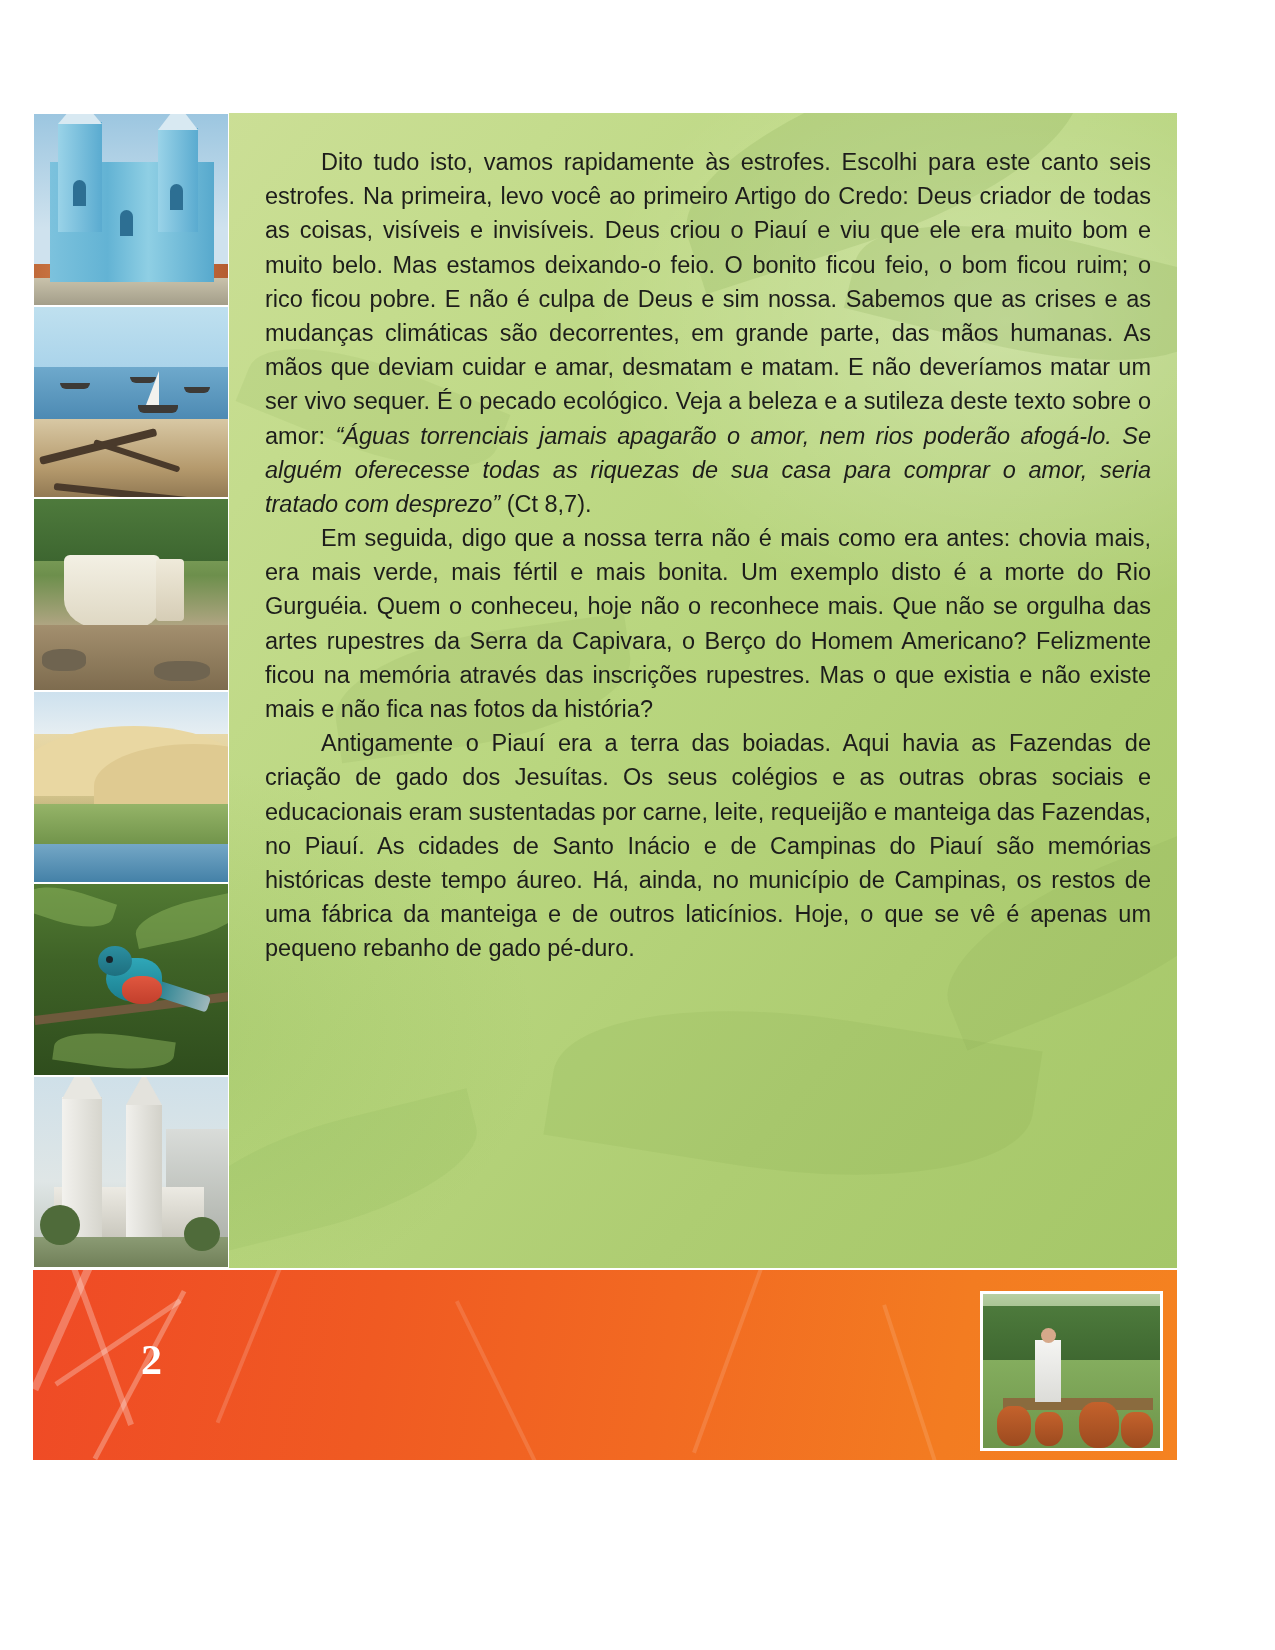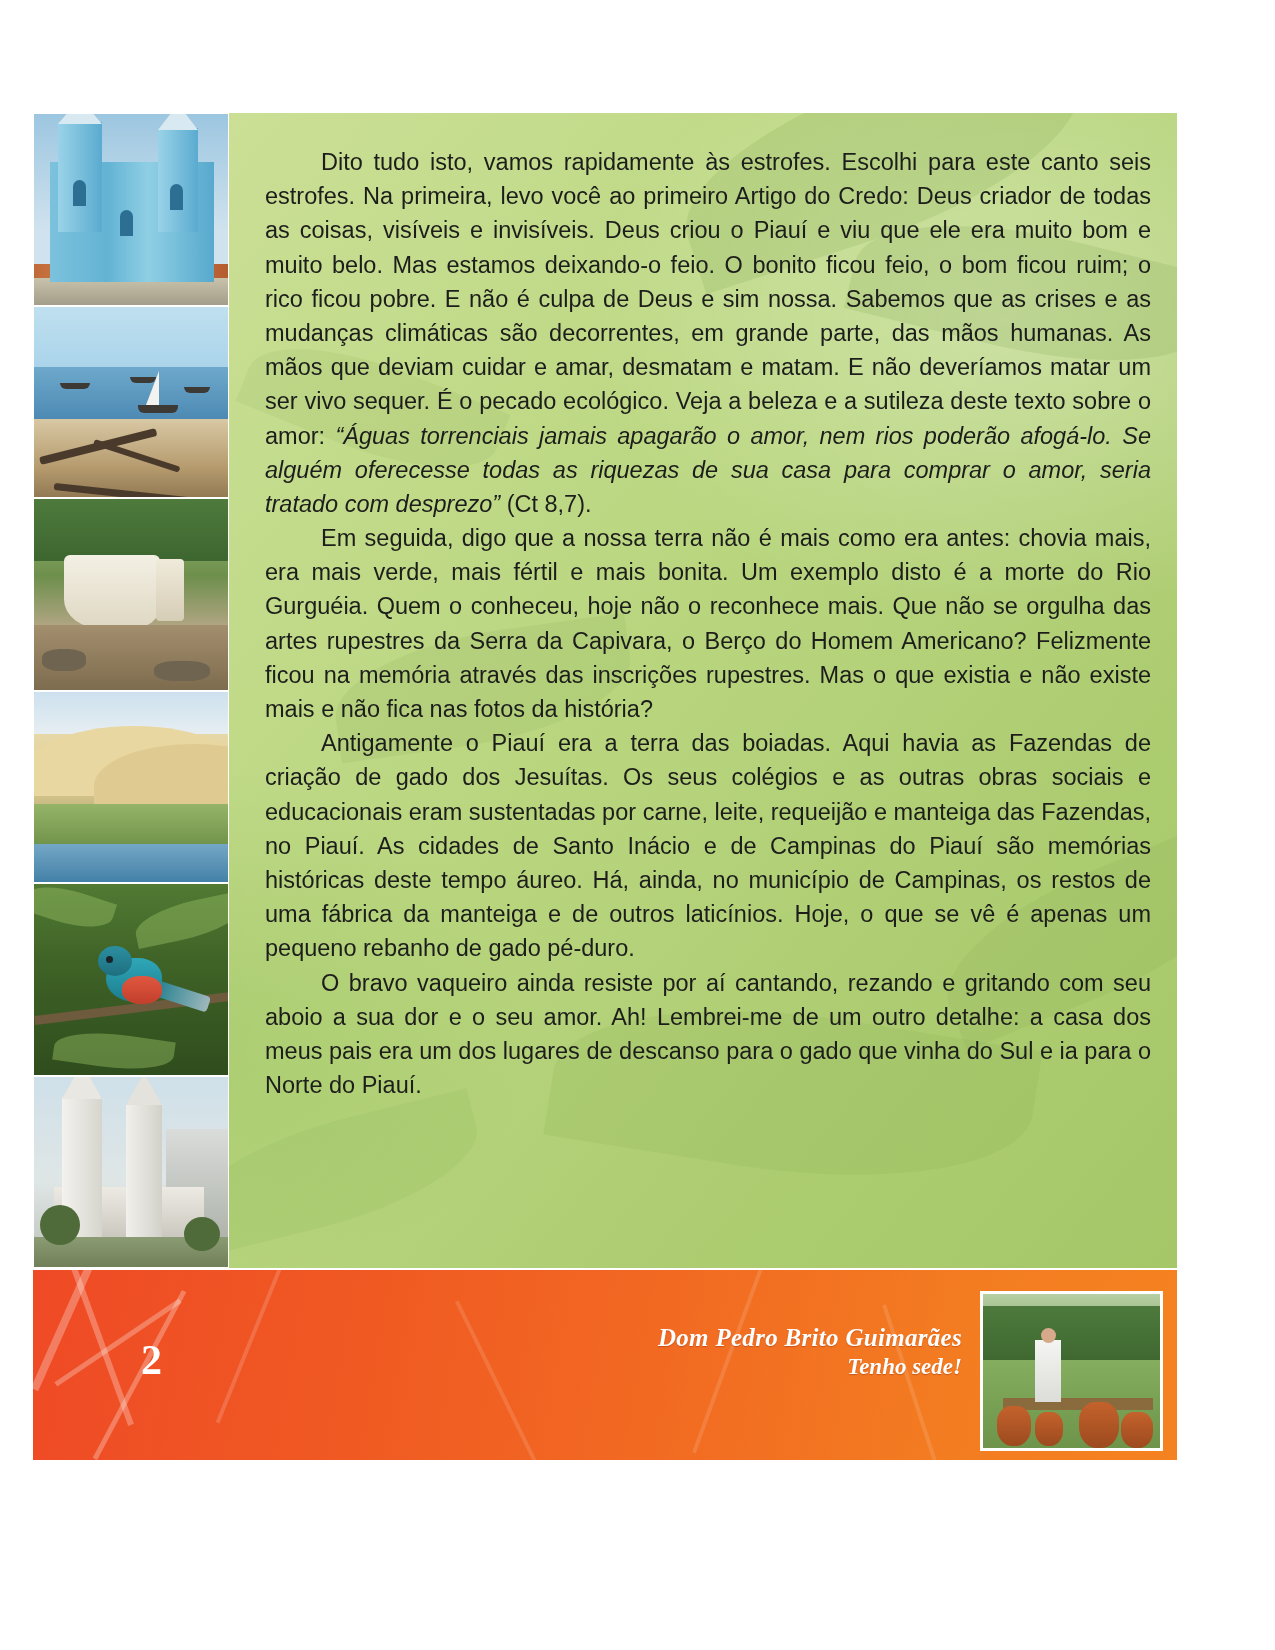--- a/index.html
+++ b/index.html
@@ -343,39 +343,34 @@
       <div class="tree" style="left: 6px; top: 128px; width: 40px; height: 40px;"></div>
       <div class="tree" style="left: 150px; top: 140px; width: 36px; height: 34px;"></div>
     </div>
 
   </div>
 
   <div class="article">
     <p class="indent"><span>Dito tudo isto, vamos rapidamente às estrofes. Escolhi para este canto seis estrofes. Na primeira, levo você ao primeiro Artigo do Credo: Deus criador de todas as coisas, visíveis e invisíveis. Deus criou o Piauí e viu que ele era muito bom e muito belo. Mas estamos deixando-o feio. O bonito ficou feio, o bom ficou ruim; o rico ficou pobre. E não é culpa de Deus e sim nossa. Sabemos que as crises e as mudanças climáticas são decorrentes, em grande parte, das mãos humanas. As mãos que deviam cuidar e amar, desmatam e matam. E não deveríamos matar um ser vivo sequer. É o pecado ecológico. Veja a beleza e a sutileza deste texto sobre o amor: </span><em class="quote">“Águas torrenciais jamais apagarão o amor, nem rios poderão afogá-lo. Se alguém oferecesse todas as riquezas de sua casa para comprar o amor, seria tratado com desprezo”</em><span> (Ct 8,7).</span></p>
     <p class="indent">Em seguida, digo que a nossa terra não é mais como era antes: chovia mais, era mais verde, mais fértil e mais bonita. Um exemplo disto é a morte do Rio Gurguéia. Quem o conheceu, hoje não o reconhece mais. Que não se orgulha das artes rupestres da Serra da Capivara, o Berço do Homem Americano? Felizmente ficou na memória através das inscrições rupestres. Mas o que existia e não existe mais e não fica nas fotos da história?</p>
     <p class="indent">Antigamente o Piauí era a terra das boiadas. Aqui havia as Fazendas de criação de gado dos Jesuítas. Os seus colégios e as outras obras sociais e educacionais eram sustentadas por carne, leite, requeijão e manteiga das Fazendas, no Piauí. As cidades de Santo Inácio e de Campinas do Piauí são memórias históricas deste tempo áureo. Há, ainda, no município de Campinas, os restos de uma fábrica da manteiga e de outros laticínios. Hoje, o que se vê é apenas um pequeno rebanho de gado pé-duro.</p>
-    <p class="indent">O bravo vaqueiro ainda resiste por aí cantando, rezando e gritando com seu aboio a sua dor e o seu amor. Ah! Lembrei-me de um outro detalhe: a casa dos meus pais era um dos lugares de descanso para o gado que vinha do Sul e ia para o Norte do Piauí.</p>
   </div>
 
   <div class="footer">
     <div class="slash s1"></div>
     <div class="slash s2"></div>
     <div class="slash s3"></div>
     <div class="slash s4"></div>
     <div class="slash s5"></div>
     <div class="slash s6"></div>
     <div class="slash s7"></div>
     <div class="slash s8"></div>
 
     <div class="page-number">2</div>
 
-    <div class="footer-credit">
-      <div class="name">Dom Pedro Brito Guimarães</div>
-      <div class="subtitle">Tenho sede!</div>
-    </div>
 
     <div class="author-photo">
       <div class="sky"></div>
       <div class="trees"></div>
       <div class="lawn"></div>
       <div class="table"></div>
       <div class="person-body"></div>
       <div class="person-head"></div>
       <div class="pot" style="left: 14px; top: 112px; width: 34px; height: 40px;"></div>
       <div class="pot" style="left: 52px; top: 118px; width: 28px; height: 34px;"></div>

